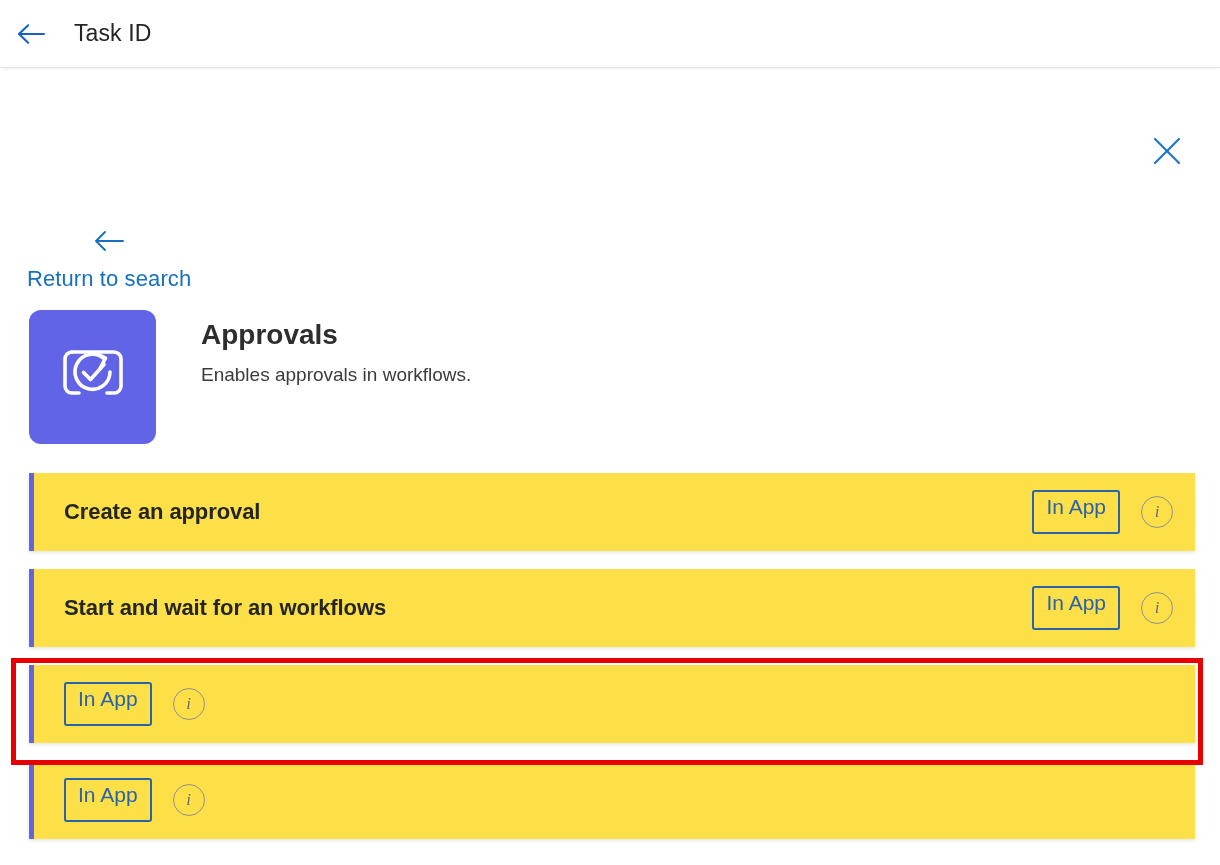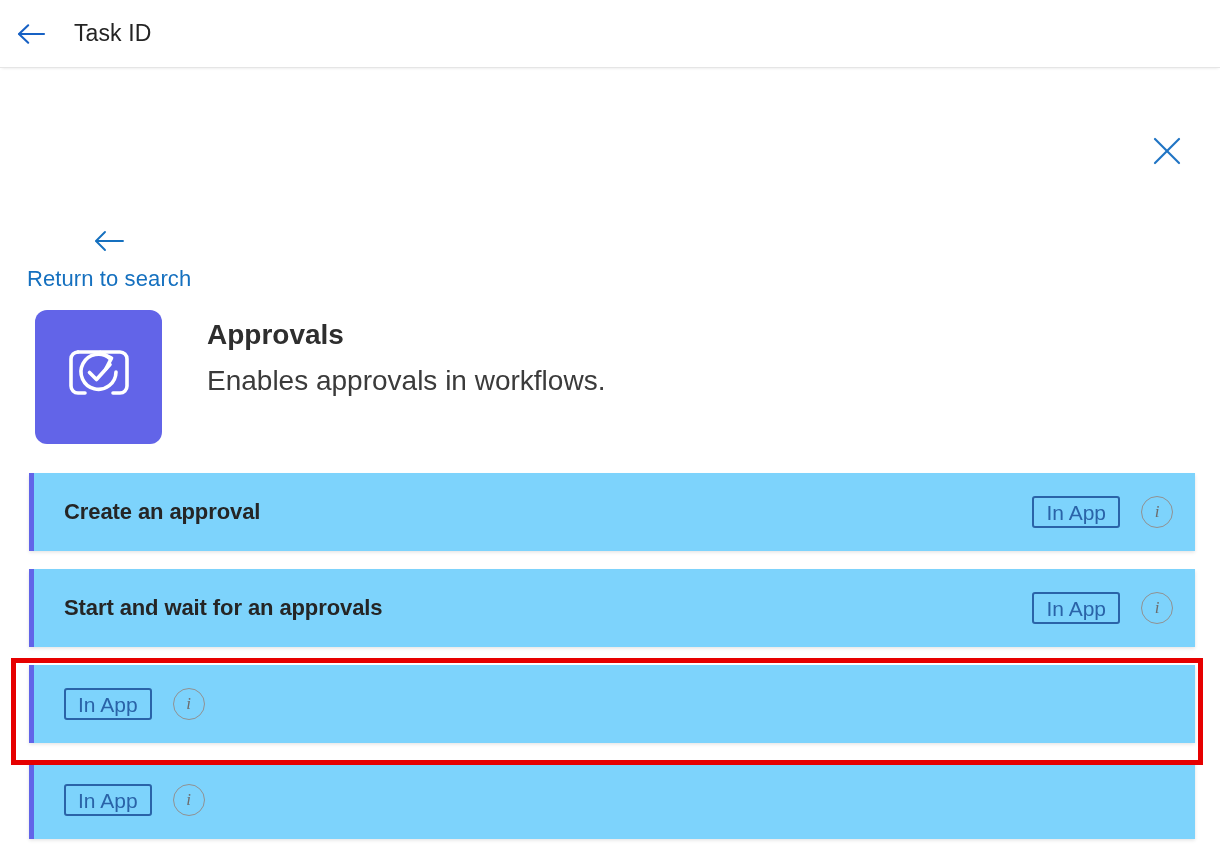--- a/index.html
+++ b/index.html
@@ -90,21 +90,20 @@
     letter-spacing: 0.1px;
   }
 
   
   .connector {
     position: absolute;
     left: 29px;
     top: 310px;
     display: flex;
     align-items: flex-start;
-    margin-left: 6px;
   }
   .connector-icon {
     width: 127px;
     height: 134px;
     border-radius: 12px;
     background: #6264e8;
     display: flex;
     align-items: center;
     justify-content: center;
     flex: none;
@@ -114,40 +113,40 @@
     padding-top: 8px;
   }
   .connector-name {
     font-size: 28px;
     font-weight: 700;
     color: #2e2e2e;
     line-height: 1.2;
   }
   .connector-desc {
     margin-top: 12px;
-    font-size: 28px;
+    font-size: 19px;
     font-weight: 400;
     color: #3b3b3b;
     line-height: 1.2;
   }
 
   
   .action-list {
     position: absolute;
     left: 29px;
     top: 473px;
     width: 1166px;
   }
   .action-row {
     position: relative;
     height: 78px;
     margin-bottom: 18px;
     display: flex;
     align-items: stretch;
-    background: #7dd3fc;
+    background: #fde047;
     box-shadow: 0 1.6px 3.6px rgba(0,0,0,0.11), 0 0.3px 0.9px rgba(0,0,0,0.07);
     cursor: pointer;
     box-sizing: border-box;
   }
   .action-accent {
     width: 5px;
     background: #6264e8;
     flex: none;
   }
   .action-body {
@@ -172,21 +171,21 @@
     align-items: center;
     gap: 21px;
     flex: none;
   }
   .badge {
     border: 2px solid #2a63a8;
     border-radius: 3px;
     color: #2a63a8;
     font-size: 21px;
     font-weight: 400;
-    padding: 2px 12px 0 12px;
+    padding: 2px 12px 12px 12px;
     line-height: 1.2;
     white-space: nowrap;
     text-align: right;
   }
   .info-icon {
     width: 30px;
     height: 30px;
     border-radius: 50%;
     border: 1.5px solid #919191;
     display: flex;
@@ -271,21 +270,21 @@
         <span class="action-right">
           <span class="badge">In App</span>
           <span class="info-icon">i</span>
         </span>
       </div>
     </div>
 
     <div class="action-row">
       <div class="action-accent"></div>
       <div class="action-body">
-        <span class="action-label">Start and wait for an approvals</span>
+        <span class="action-label">Start and wait for an workflows</span>
         <span class="action-right">
           <span class="badge">In App</span>
           <span class="info-icon">i</span>
         </span>
       </div>
     </div>
 
     <div class="action-row">
       <div class="action-accent"></div>
       <div class="action-body">

